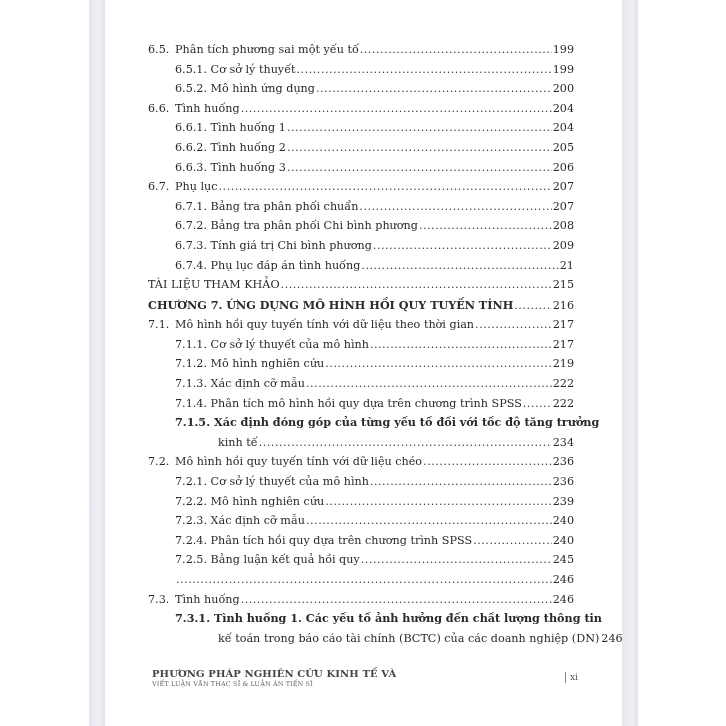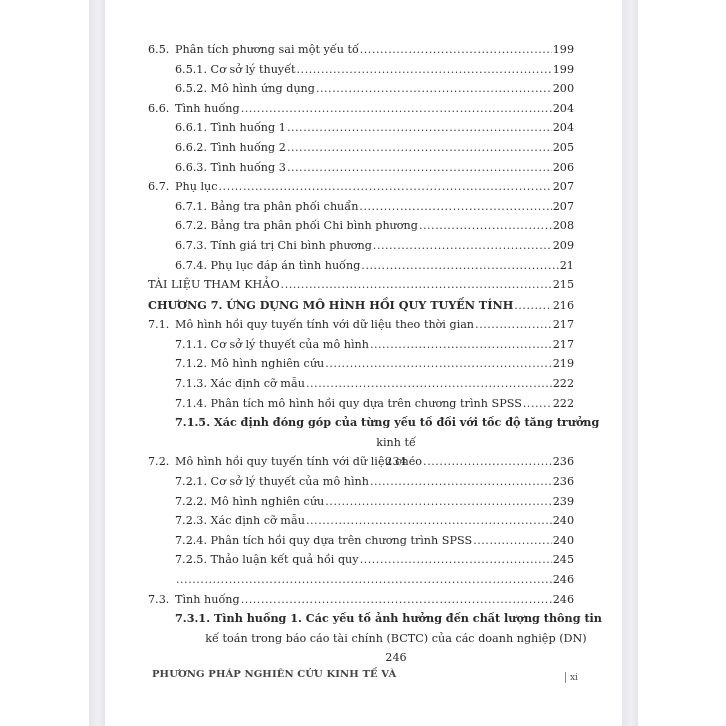--- a/index.html
+++ b/index.html
@@ -67,25 +67,24 @@
     }
     .row .page-no { flex: 0 0 auto; font-weight: normal; }
     .row.wrap {
       height: auto;
       flex-direction: column;
       align-items: stretch;
     }
     .row.wrap .first-line { height: 19.6px; line-height: 19.6px; font-weight: bold; }
     .row.wrap .cont {
       display: flex;
-      align-items: center;
+      align-items: flex-end;
       padding-left: 43px;
       height: 19.6px;
       line-height: 19.6px;
-      flex-direction: column;
     }
     .footer {
       position: absolute;
       left: 152px;
       top: 668px;
       width: 426px;
       font-family: "DejaVu Serif", "Liberation Serif", serif;
       color: #555;
     }
     .footer .line1 { font-size: 10px; font-weight: bold; letter-spacing: 0.1px; color: #444; }
@@ -238,21 +237,21 @@
         <span class="title"><span class="num">7.2.3.</span> <span>Xác định cỡ mẫu</span></span>
         <span class="dots"></span>
         <span class="page-no">240</span>
       </div>
       <div class="row l2">
         <span class="title"><span class="num">7.2.4.</span> <span>Phân tích hồi quy dựa trên chương trình SPSS</span></span>
         <span class="dots"></span>
         <span class="page-no">240</span>
       </div>
       <div class="row l2">
-        <span class="title"><span class="num">7.2.5.</span> <span>Thảo luận kết quả hồi quy</span></span>
+        <span class="title"><span class="num">7.2.5.</span> <span>Bảng luận kết quả hồi quy</span></span>
         <span class="dots"></span>
         <span class="page-no">245</span>
       </div>
       <div class="row l2">
         <span class="dots"></span>
         <span class="page-no">246</span>
       </div>
       <div class="row l1">
         <span class="title"><span class="num">7.3.</span><span>Tình huống</span></span>
         <span class="dots"></span>
@@ -263,17 +262,18 @@
         <div class="cont">
           <span class="title">kế toán trong báo cáo tài chính (BCTC) của các doanh nghiệp (DN)</span>
           <span class="dots"></span>
           <span class="page-no">246</span>
         </div>
       </div>
     </div>
 
   <div class="footer">
     <div class="line1">PHƯƠNG PHÁP NGHIÊN CỨU KINH TẾ VÀ</div>
+    <div class="line2">VIẾT LUẬN VĂN THẠC SĨ &amp; LUẬN ÁN TIẾN SĨ</div>
     <div class="folio">
       <span class="bar"></span><span>xi</span>
     </div>
   </div>
 </div>
 
 </body></html>

